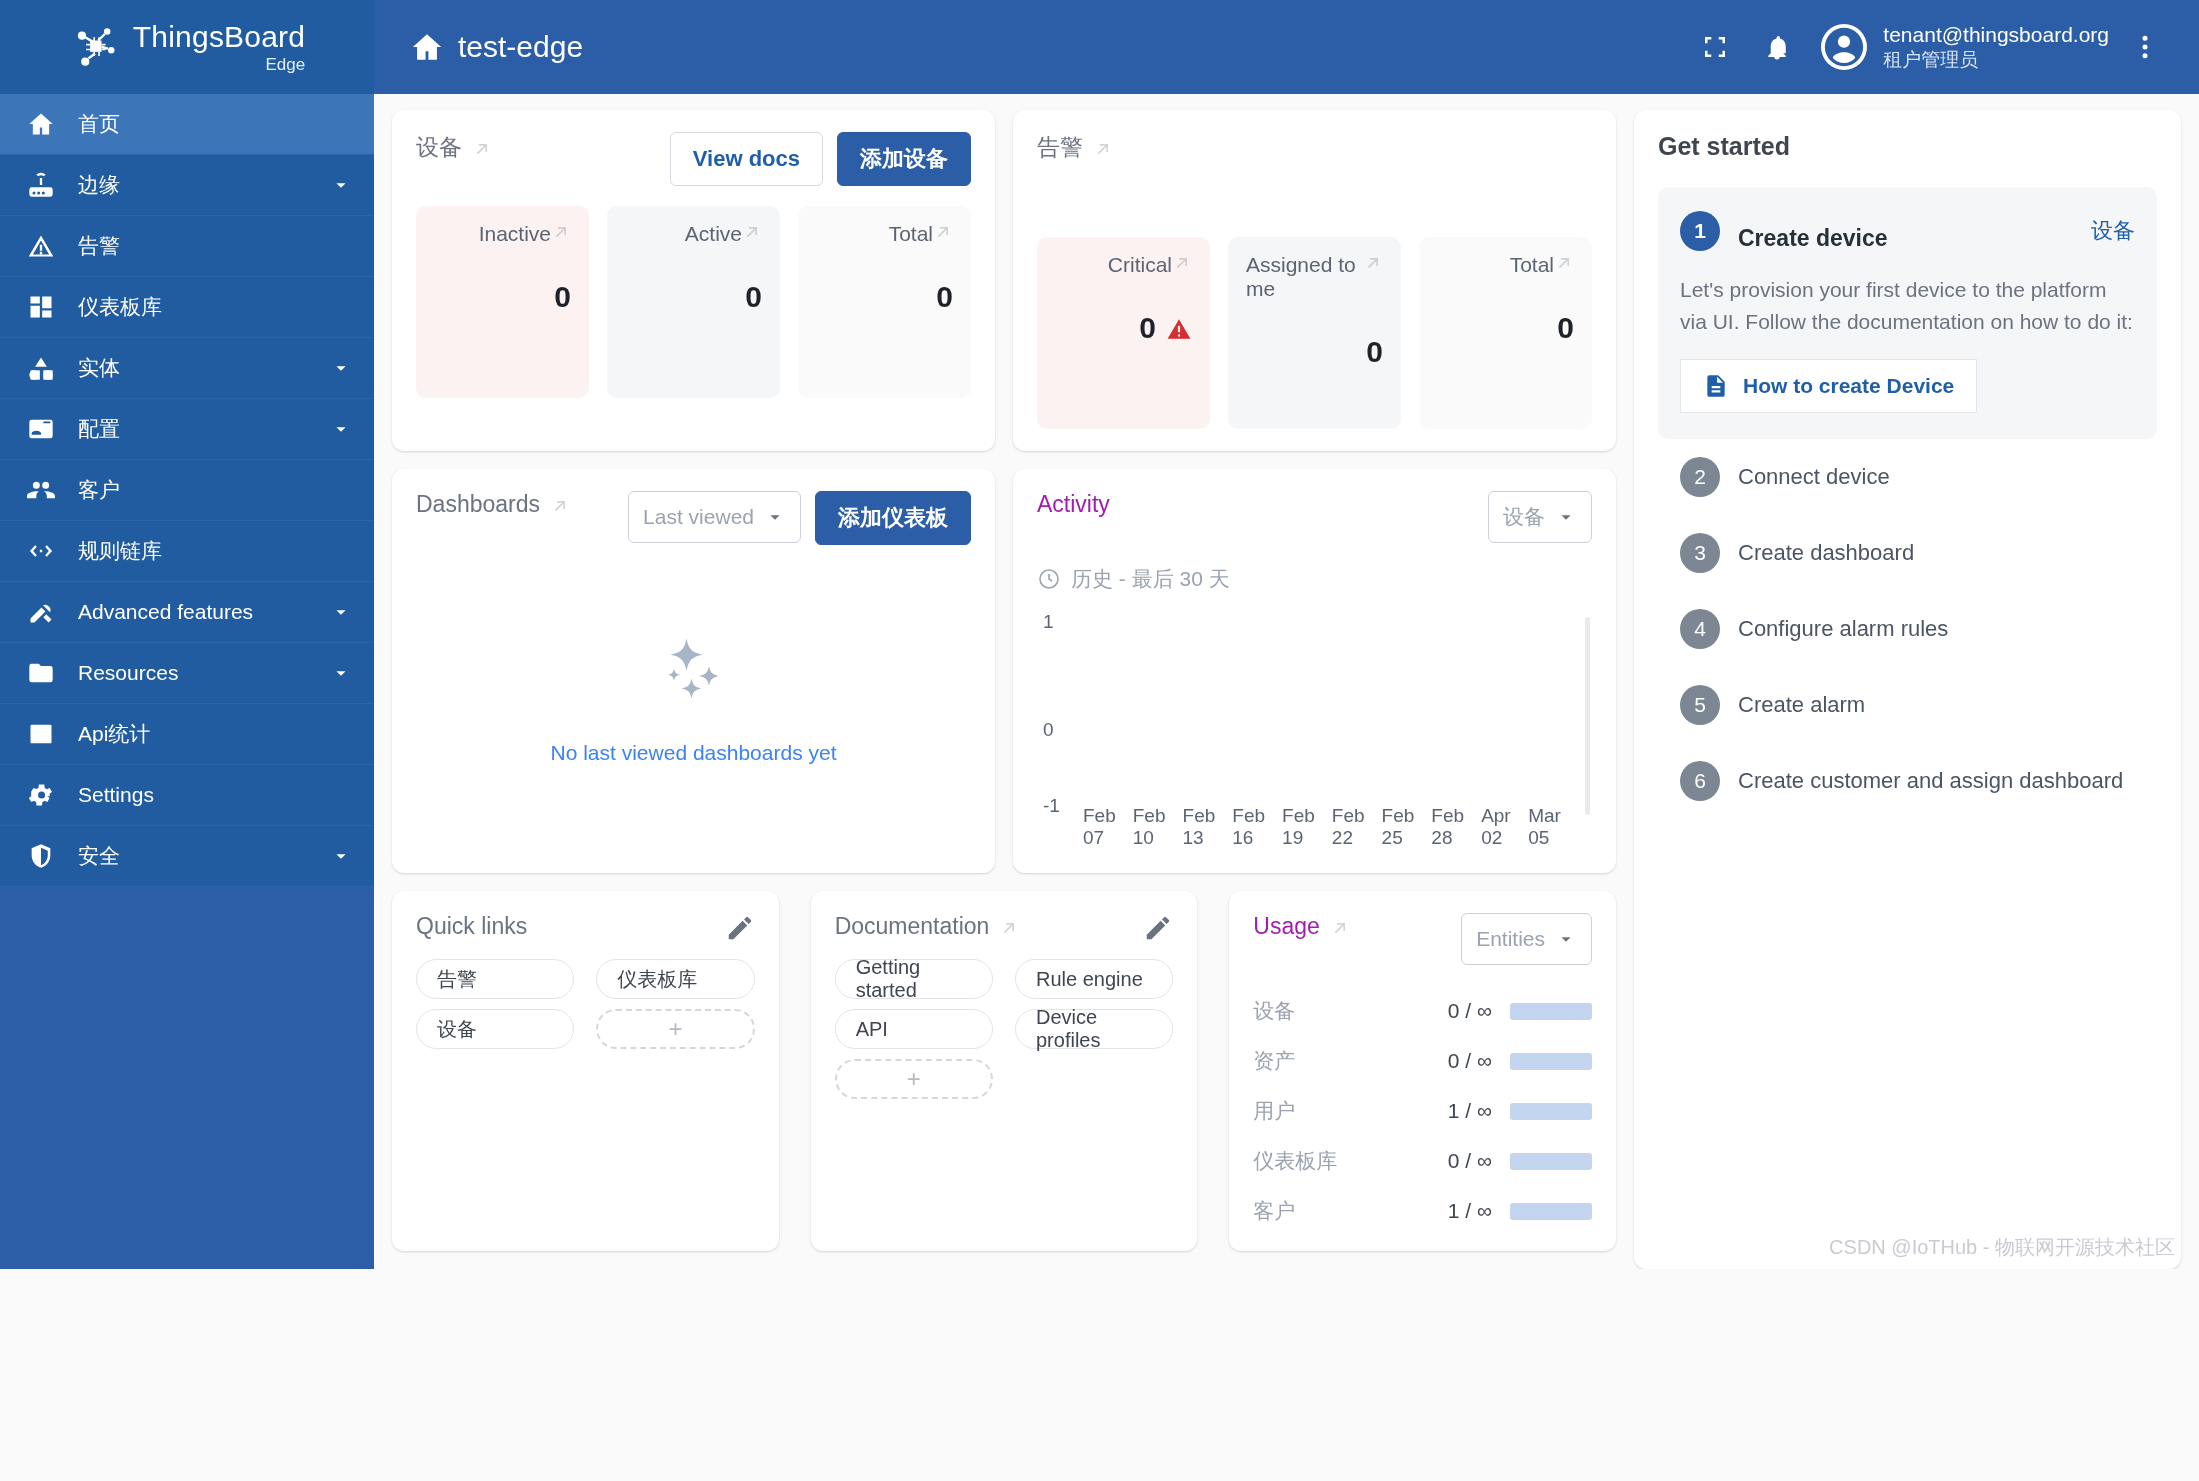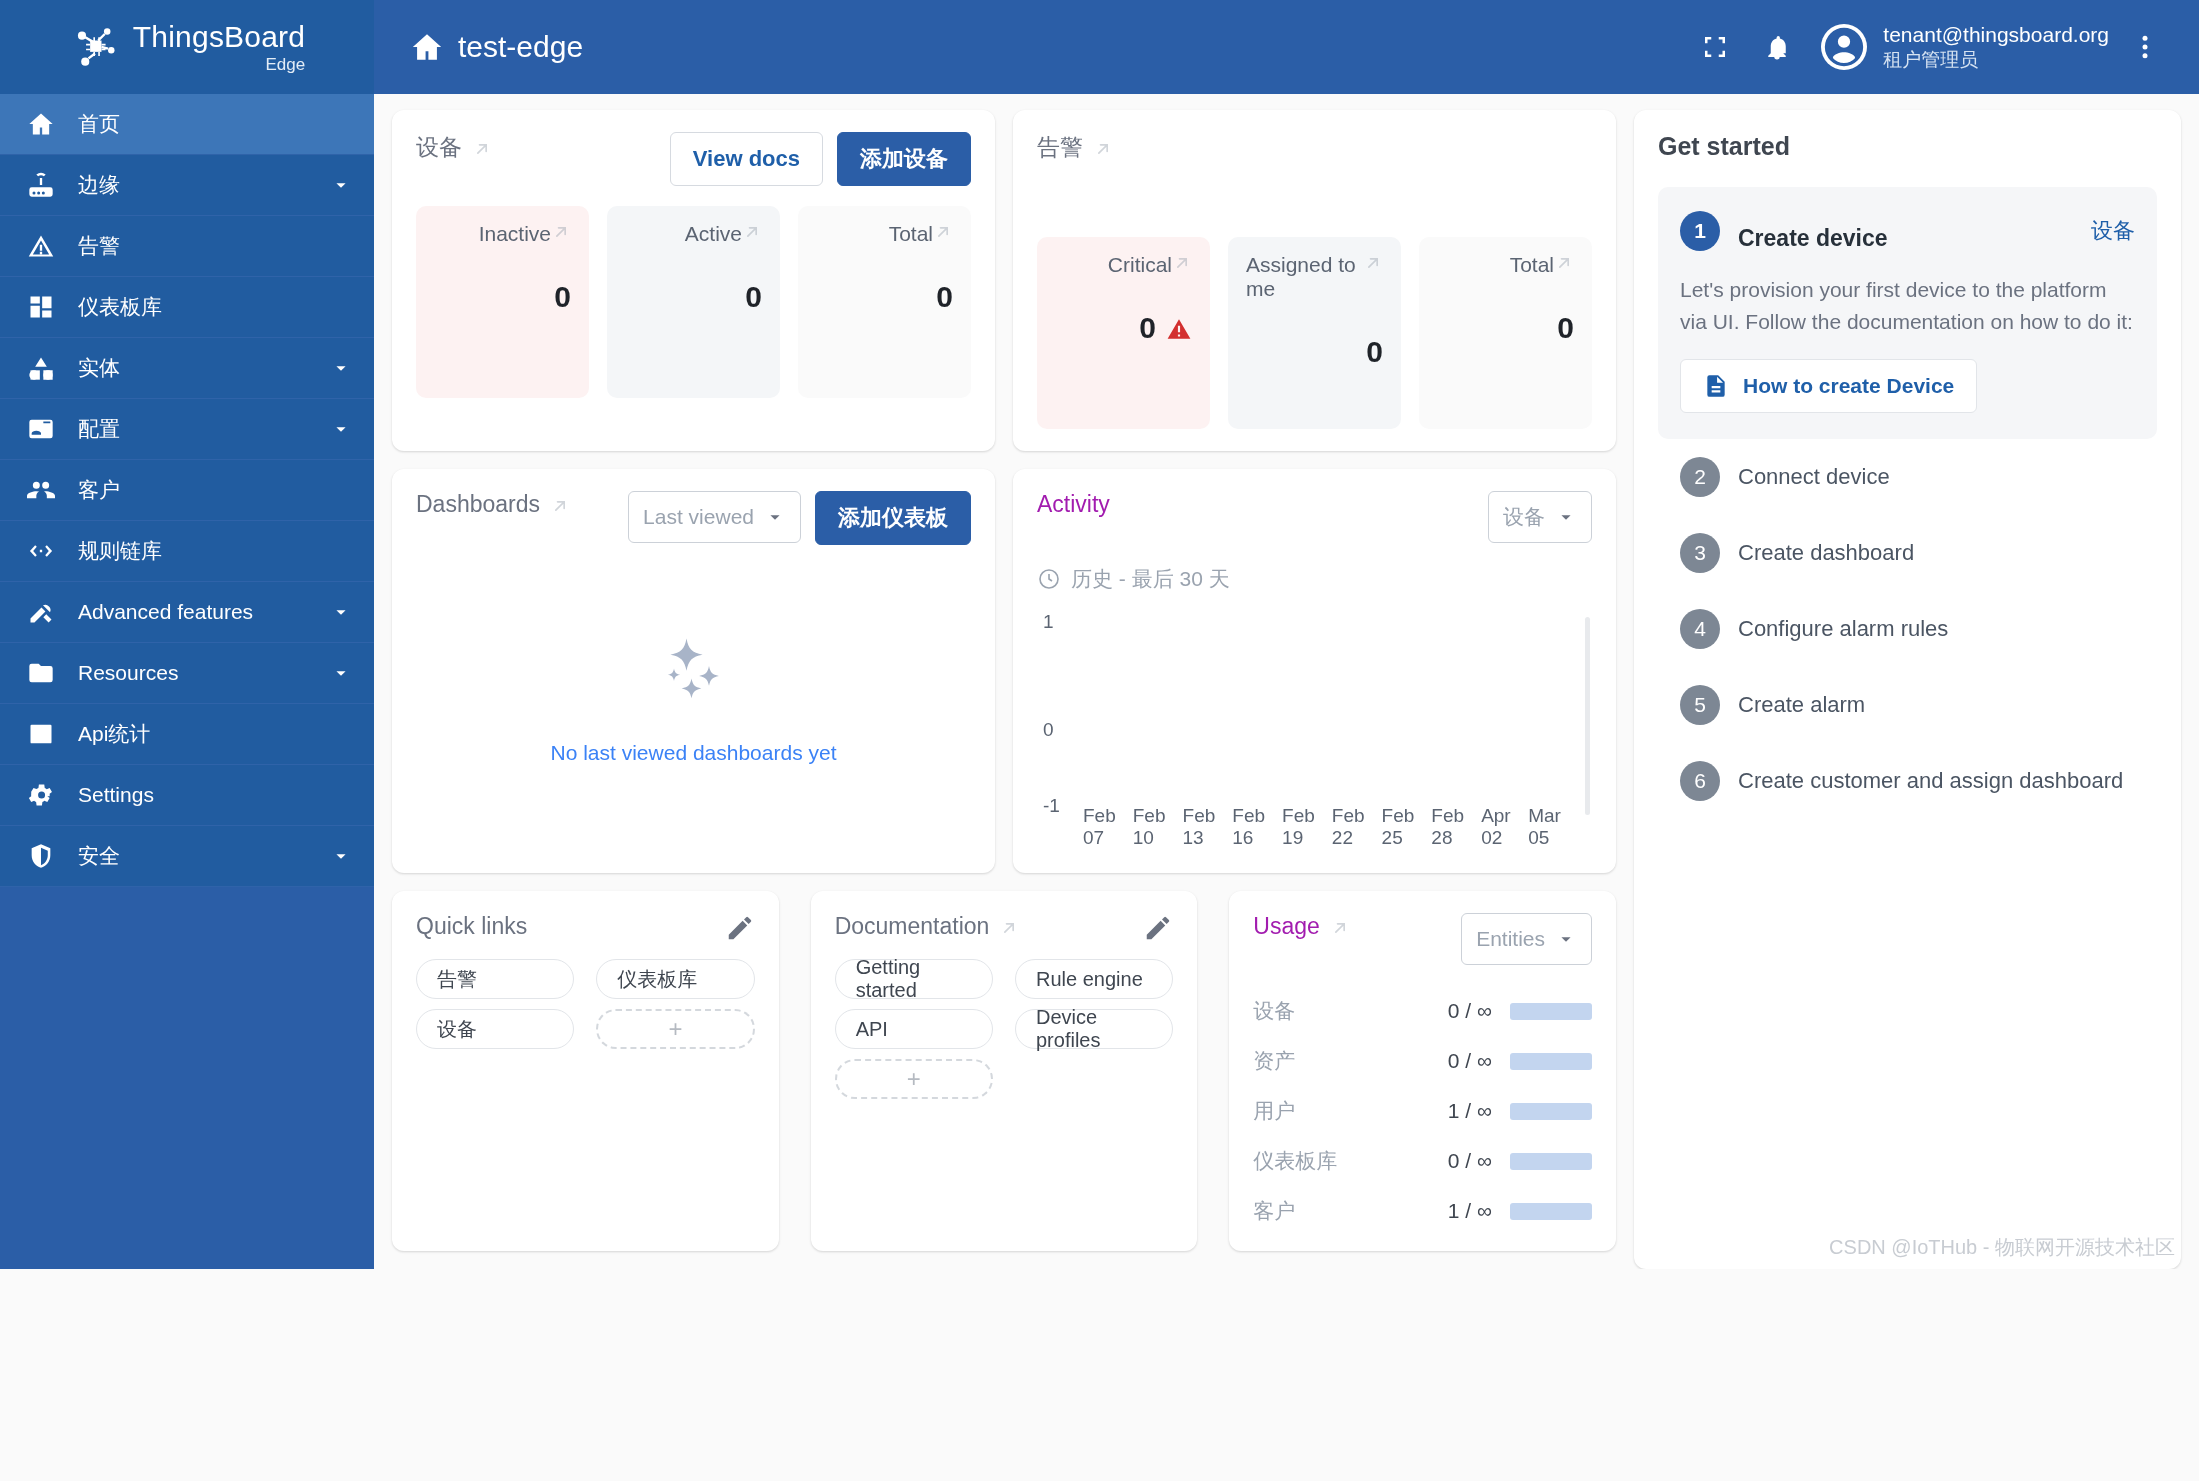--- a/index.html
+++ b/index.html
@@ -181,21 +181,21 @@
     display: flex; align-items: center; justify-content: center;
     font-size: 21px; color: #fff; font-weight: 700;
   }
   .bubble.on { background: #2b5ea7; }
   .bubble.off { background: #7d8794; font-weight: 400; }
   .gs-head-label { flex: 1 1 auto; font-size: 23px; color: #27303a; font-weight: 700; margin-top: 16px; }
   .gs-link { font-size: 22px; color: #1f5fa9; cursor: pointer; }
   .gs-desc { margin-top: 22px; font-size: 21px; line-height: 1.5; color: #6b7280; }
   .gs-docbtn {
     margin-top: 22px; display: inline-flex; align-items: center; gap: 14px;
-    border: 1px solid #e2e5e9; border-radius: 6px; height: 54px; padding: 0 22px;
+    border: 1px solid #e2e5e9; border-radius: 0; height: 54px; padding: 0 22px;
     color: #1f5fa9; font-size: 21px; font-weight: 700; cursor: pointer; background: #fff;
   }
   .gs-docbtn svg { width: 26px; height: 26px; fill: #1f5fa9; }
   .gs-step { display: flex; align-items: center; gap: 18px; padding: 18px 22px; cursor: pointer; }
   .gs-step-label { font-size: 22px; color: #4b5563; }
 
   .watermark {
     position: absolute; right: 24px; bottom: 8px;
     font-size: 20px; color: #c8ccd2; white-space: nowrap;
   }

